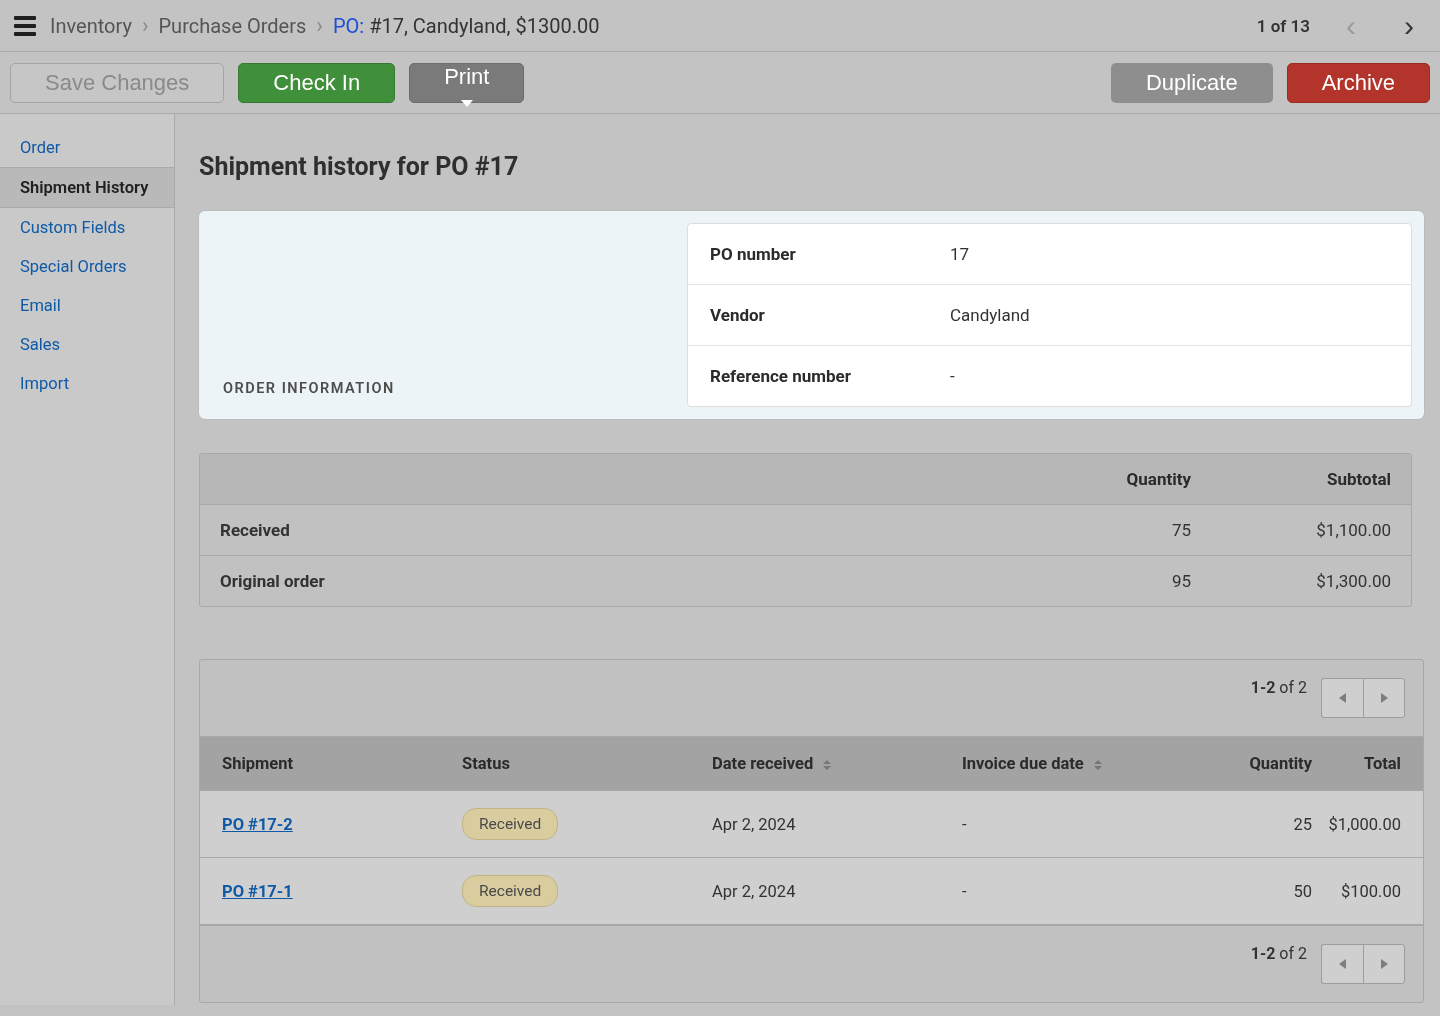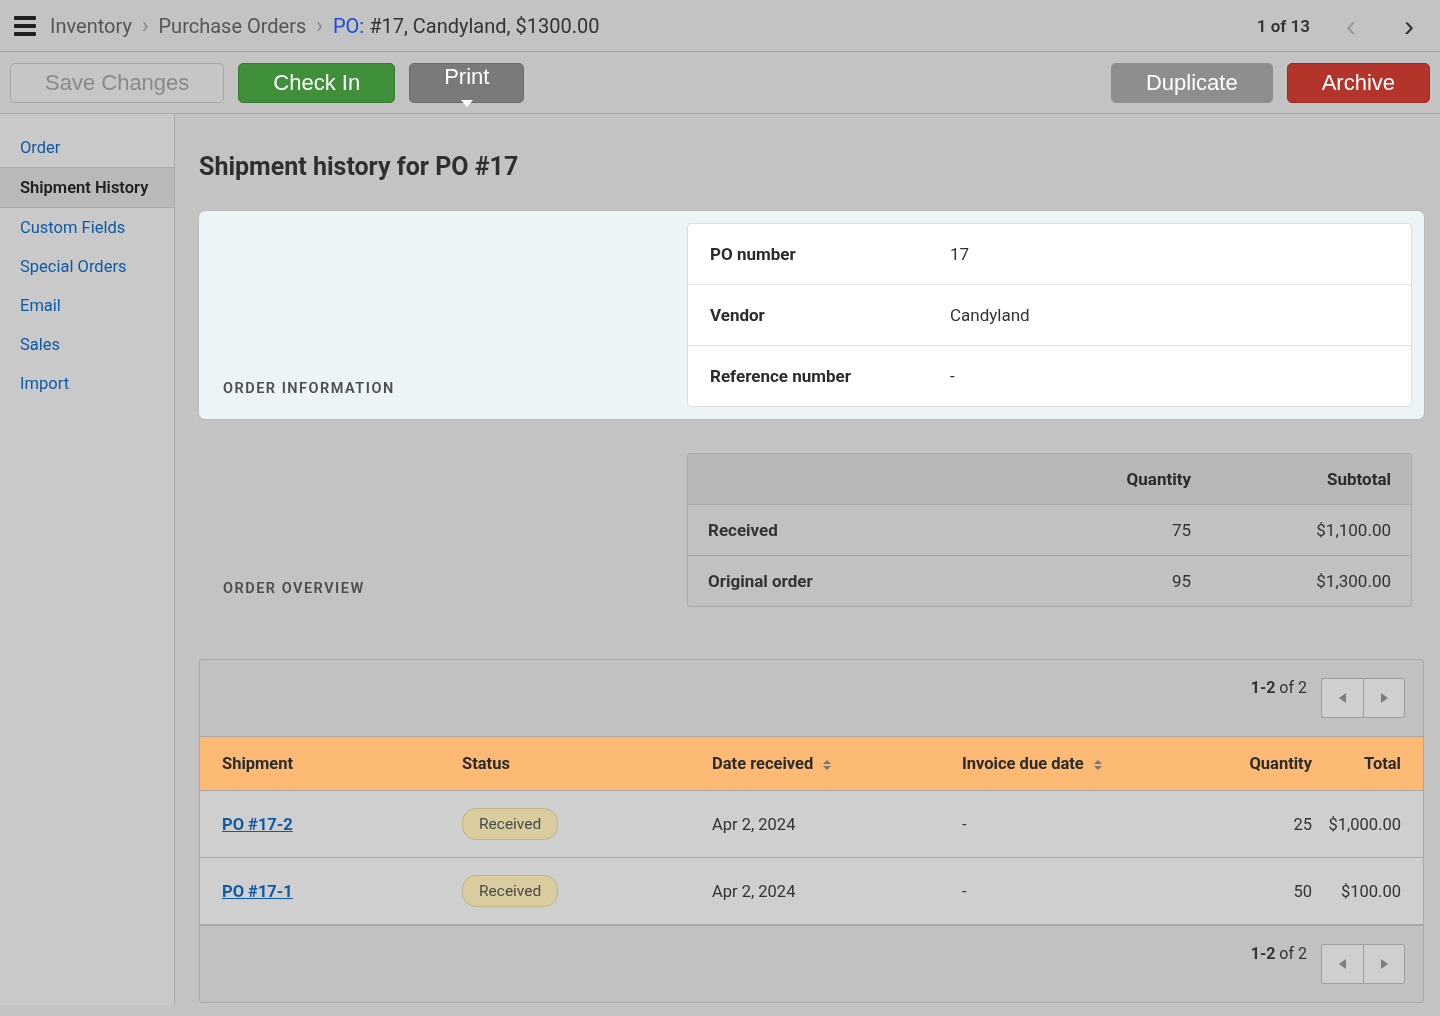--- a/index.html
+++ b/index.html
@@ -228,21 +228,21 @@
   .tri-right { border-left: 7px solid #7d7d7d; }
 
   .ship-head, .ship-row {
     display: grid;
     grid-template-columns: 240px 250px 250px 200px 150px 1fr;
     padding: 17px 22px;
     border-bottom: 1px solid #a8a8a8;
     font-size: 16.5px;
     align-items: center;
   }
-  .ship-head { font-weight: 700; color: #2b2b2b; background: #fdba74; }
+  .ship-head { font-weight: 700; color: #2b2b2b; background: #a3a3a3; }
   .ship-row { background: #cfcfcf; }
   .ship-row .link { color: #0e5aa7; font-weight: 700; }
   .ship-row .qty, .ship-head .qty { text-align: right; }
   .ship-row .total, .ship-head .total { text-align: right; }
   .badge {
     display: inline-block;
     padding: 6px 16px;
     border-radius: 14px;
     background: #d9cc9e;
     border: 1px solid #c0b483;
@@ -323,21 +323,20 @@
           </div>
           <div class="kv-row">
             <div class="k">Reference number</div>
             <div class="v">-</div>
           </div>
         </div>
       </div>
     </div>
 
     <div class="panel">
-      <div class="panel-label">ORDER OVERVIEW</div>
       <div class="panel-body">
         <div class="ov-card">
           <div class="ov-head">
             <div></div>
             <div class="c2">Quantity</div>
             <div class="c3">Subtotal</div>
           </div>
           <div class="ov-row">
             <div class="label">Received</div>
             <div class="c2">75</div>

